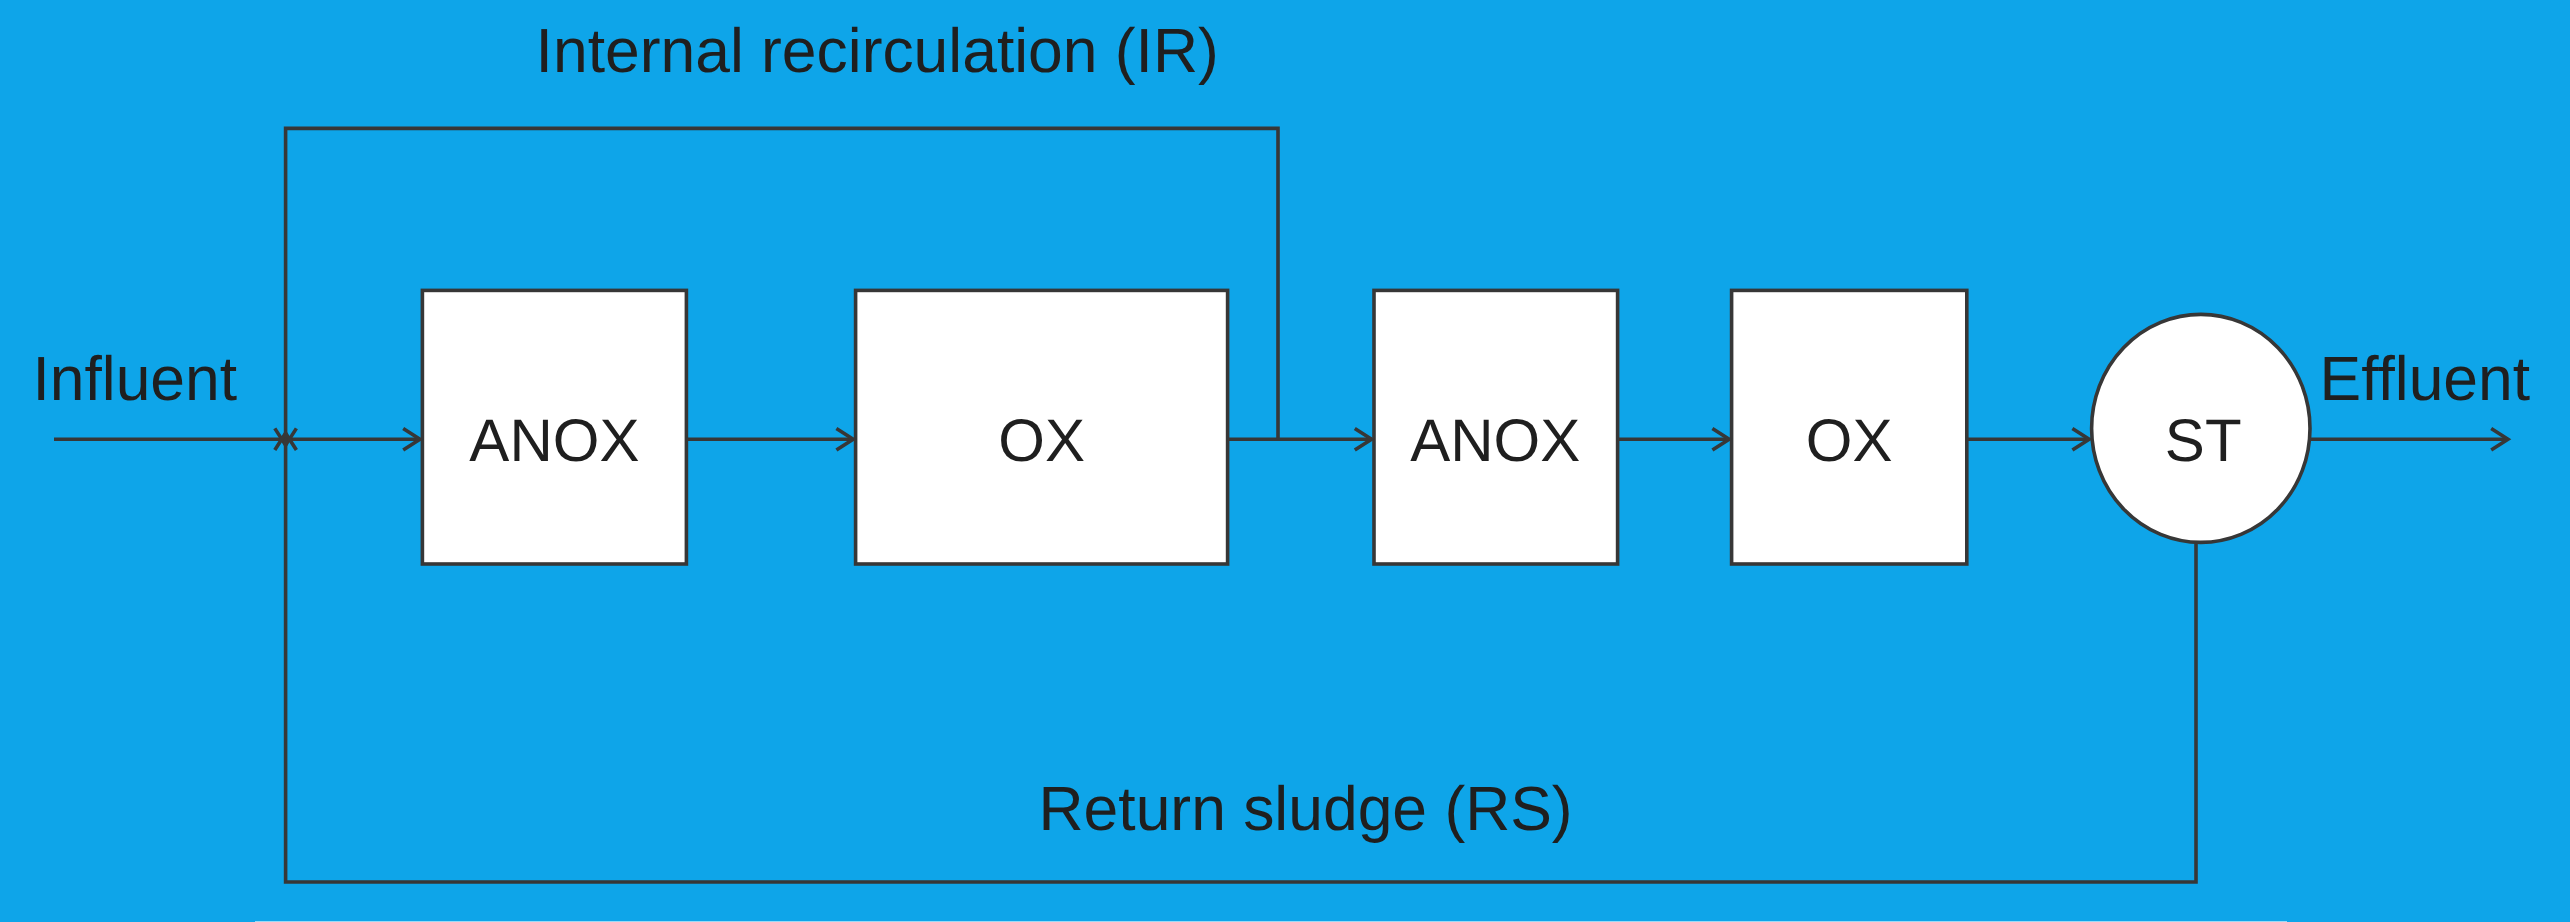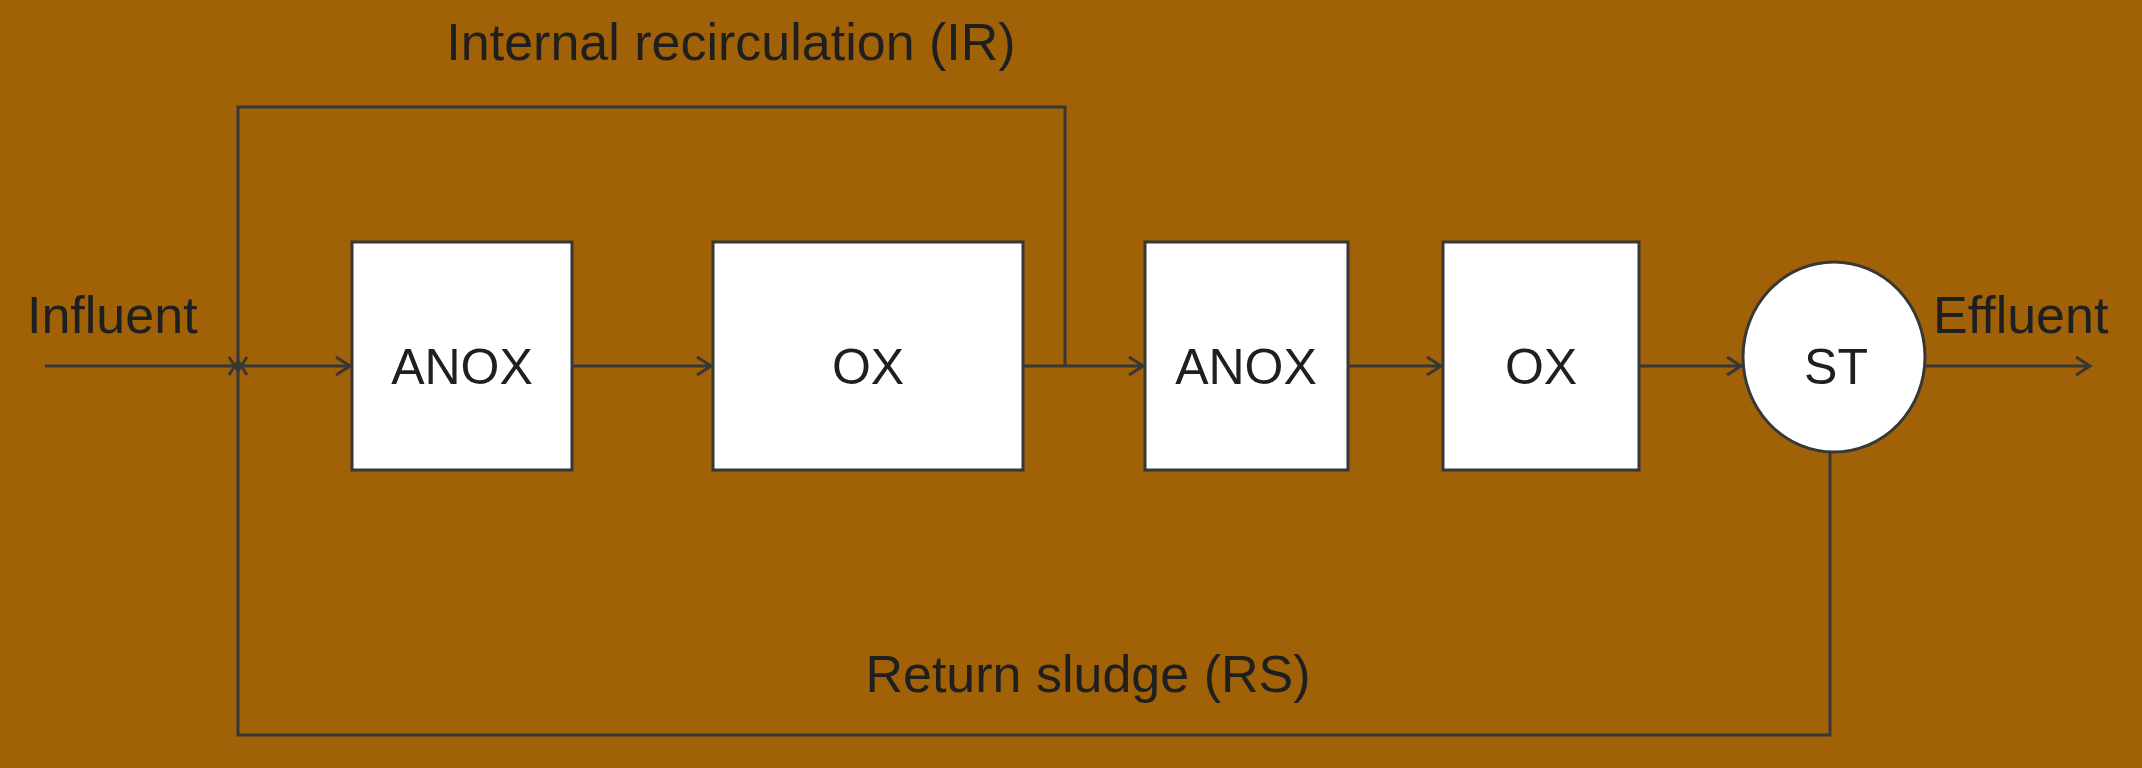--- a/index.html
+++ b/index.html
@@ -4,21 +4,21 @@
 <style>
   html, body {
     margin: 0;
     padding: 0;
     background: #ffffff;
   }
   .stage {
     position: relative;
     width: 2142px;
     height: 768px;
-    background: #a16207;
+    background: #0ea5e9;
     font-family: "Liberation Sans", sans-serif;
     overflow: hidden;
   }
   svg {
     display: block;
   }
   text {
     fill: #1f1f1f;
     font-family: "Liberation Sans", sans-serif;
   }

